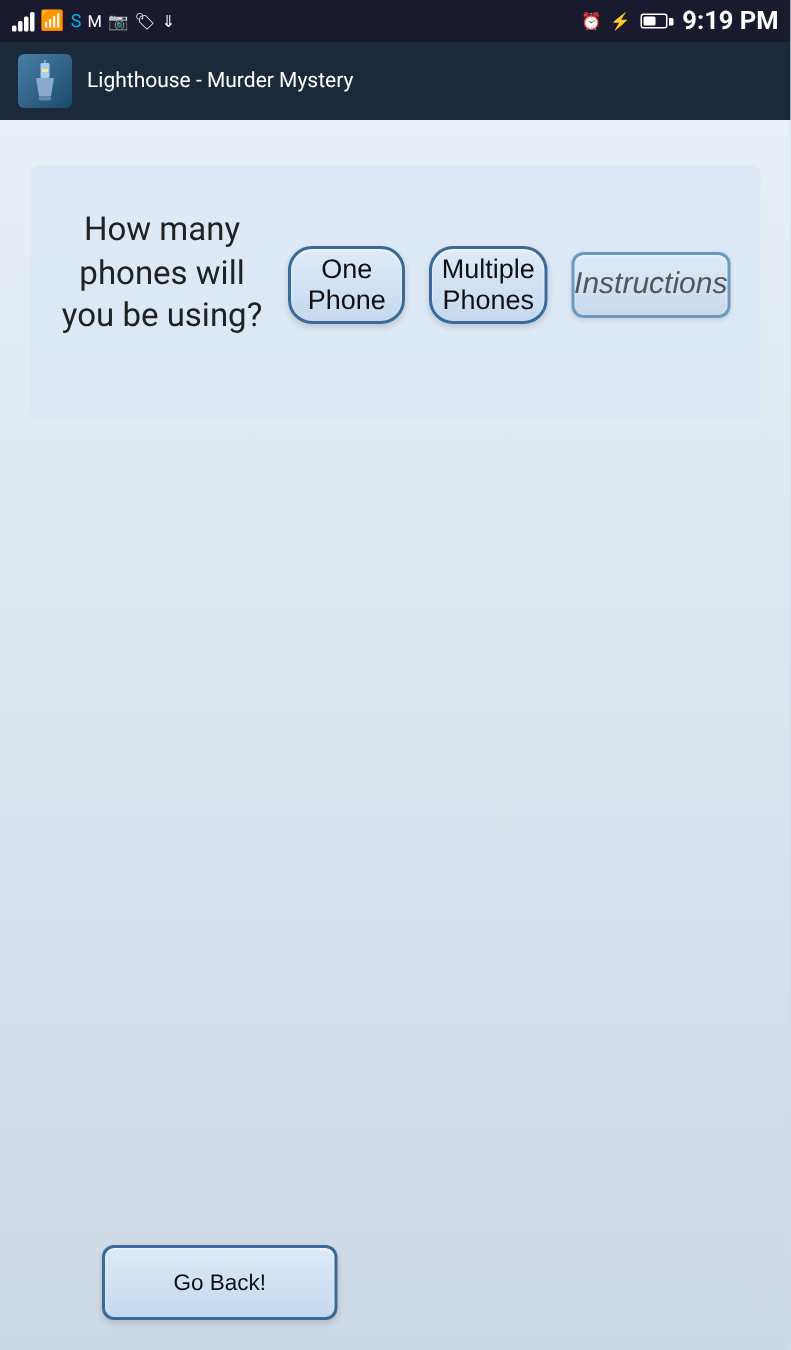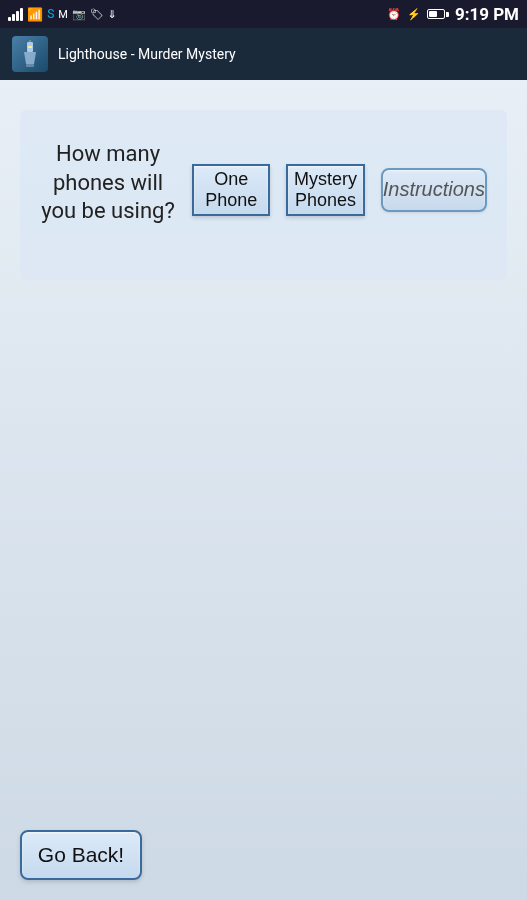--- a/index.html
+++ b/index.html
@@ -113,21 +113,21 @@
       text-align: center;
       line-height: 1.3;
       margin-bottom: 14px;
       font-weight: normal;
     }
 
     
     .choice-btn {
       width: 200px;
       height: 52px;
-      border-radius: 0;
+      border-radius: 16px;
       border: 2.5px solid #3a6a9a;
       background: linear-gradient(180deg, #ddeaf8 0%, #c5d9ee 100%);
       color: #111;
       font-size: 18px;
       font-weight: normal;
       cursor: pointer;
       display: flex;
       align-items: center;
       justify-content: center;
       box-shadow: inset 0 1px 2px rgba(255,255,255,0.7), 0 2px 4px rgba(0,0,0,0.15);
@@ -151,32 +151,33 @@
     }
 
     
     .bottom-bar {
       position: absolute;
       bottom: 20px;
       left: 20px;
     }
 
     .go-back-btn {
-      width: 122px;
+      width: 157px;
       height: 50px;
       border-radius: 8px;
       border: 2.5px solid #3a6a9a;
       background: linear-gradient(180deg, #ddeaf8 0%, #c5d9ee 100%);
       color: #111;
-      font-size: 21px;
+      font-size: 15px;
       cursor: pointer;
       display: flex;
       align-items: center;
       justify-content: center;
       box-shadow: inset 0 1px 2px rgba(255,255,255,0.7), 0 2px 4px rgba(0,0,0,0.15);
+      margin-left: 48px;
     }
 
     
     .icon-shape {
       color: white;
       font-size: 11px;
     }
 
     .battery-icon {
       display: inline-flex;
@@ -267,21 +268,21 @@
   </div>
   <span class="title-text">Lighthouse - Murder Mystery</span>
 </div>
 
 <div class="main-content">
   <div class="card">
     <div class="question-text">How many phones will you be using?</div>
 
     <button class="choice-btn">One Phone</button>
 
-    <button class="choice-btn">Mystery Phones</button>
+    <button class="choice-btn">Multiple Phones</button>
 
     <button class="instructions-btn">Instructions</button>
   </div>
 
   <div class="bottom-bar">
     <button class="go-back-btn">Go Back!</button>
   </div>
 </div>
 
 </body></html>

